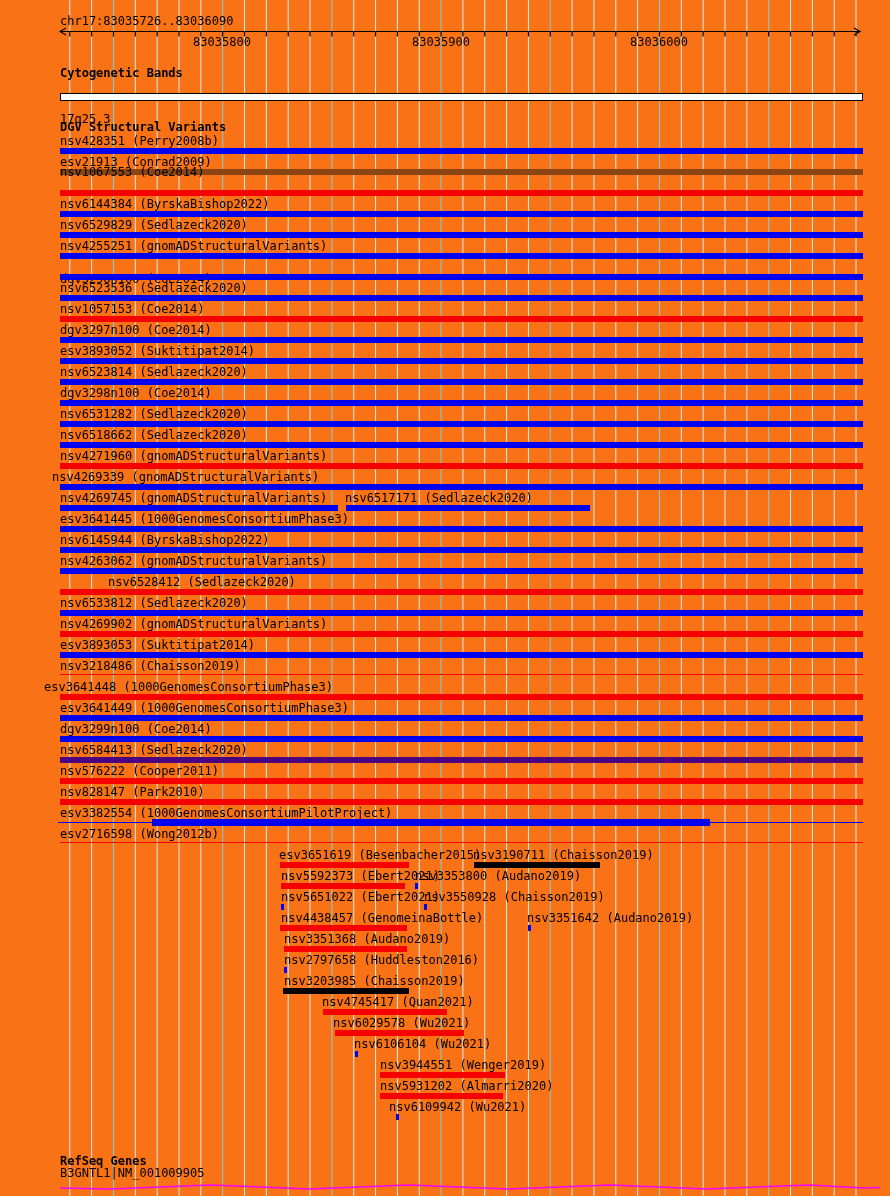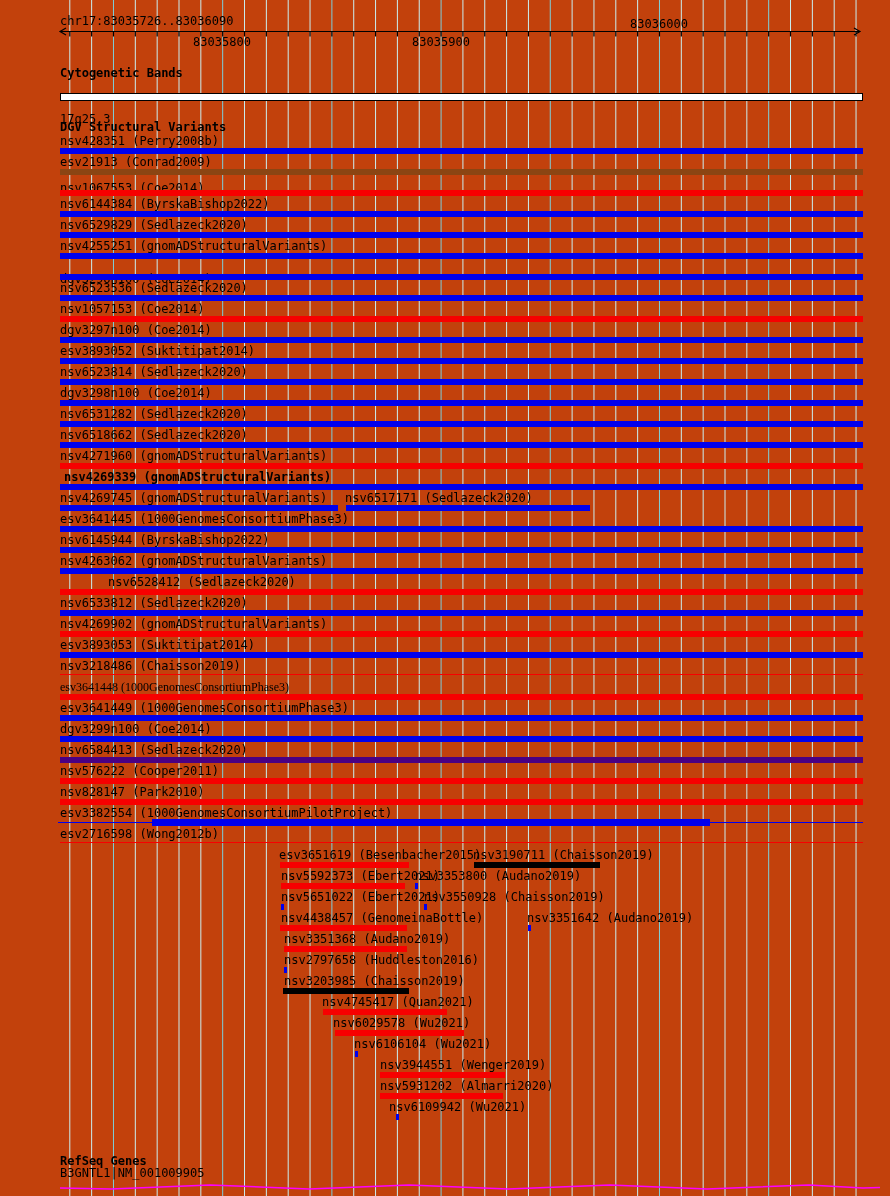--- a/index.html
+++ b/index.html
@@ -1,17 +1,17 @@
 <!DOCTYPE html>
 <html><head>
 <meta charset="utf-8">
 <style>
   html,body{margin:0;padding:0;background:#fff;}
   .page{
-    position:relative;width:890px;height:1196px;background:#c2410c;overflow:hidden;
+    position:relative;width:890px;height:1196px;background:#f97316;overflow:hidden;
     font-family:"DejaVu Sans Mono","Liberation Mono",monospace;font-size:12px;line-height:12px;color:#000;
   }
   svg.layer{position:absolute;left:0;top:0;}
   .abs{position:absolute;white-space:nowrap;}
   .bold{font-weight:bold;}
   .bar{position:absolute;height:6px;}
   .thinline{position:absolute;height:1px;}
   .point{position:absolute;width:3px;height:6px;}
   .bandbox{position:absolute;background:#fff;border:1px solid #000;}
   .ticklabel{position:absolute;transform:translateX(-50%);}
@@ -61,34 +61,34 @@
       <line x1="856.04" x2="856.04" y1="0" y2="1196" stroke="#C9EFF2" stroke-width="1"></line>
     </svg>
 
   <div class="abs" style="left:60px;top:15px;">chr17:83035726..83036090</div>
   <svg id="ruler-axis" class="layer" width="890" height="40">
       <path d="M60,31.5 L860,31.5 M66,28 L60,31.5 L66,35 M854,28 L860,31.5 L854,35 M69.8,31.5 L69.8,36.5 M91.64,31.5 L91.64,36.5 M113.47999999999999,31.5 L113.47999999999999,36.5 M135.32,31.5 L135.32,36.5 M157.16,31.5 L157.16,36.5 M179,31.5 L179,36.5 M200.83999999999997,31.5 L200.83999999999997,36.5 M222.68,31.5 L222.68,36.5 M244.51999999999998,31.5 L244.51999999999998,36.5 M266.36,31.5 L266.36,36.5 M288.2,31.5 L288.2,36.5 M310.04,31.5 L310.04,36.5 M331.88,31.5 L331.88,36.5 M353.72,31.5 L353.72,36.5 M375.56,31.5 L375.56,36.5 M397.40000000000003,31.5 L397.40000000000003,36.5 M419.24,31.5 L419.24,36.5 M441.08,31.5 L441.08,36.5 M462.92,31.5 L462.92,36.5 M484.76,31.5 L484.76,36.5 M506.6,31.5 L506.6,36.5 M528.4399999999999,31.5 L528.4399999999999,36.5 M550.28,31.5 L550.28,36.5 M572.12,31.5 L572.12,36.5 M593.9599999999999,31.5 L593.9599999999999,36.5 M615.8,31.5 L615.8,36.5 M637.64,31.5 L637.64,36.5 M659.4799999999999,31.5 L659.4799999999999,36.5 M681.3199999999999,31.5 L681.3199999999999,36.5 M703.16,31.5 L703.16,36.5 M725,31.5 L725,36.5 M746.8399999999999,31.5 L746.8399999999999,36.5 M768.68,31.5 L768.68,36.5 M790.52,31.5 L790.52,36.5 M812.3599999999999,31.5 L812.3599999999999,36.5 M834.1999999999999,31.5 L834.1999999999999,36.5 M856.04,31.5 L856.04,36.5" stroke="#000000" fill="none" stroke-width="1.2"></path>
     </svg>
   <div id="ruler-ticklabels">
       <div class="ticklabel" style="left: 222px; top: 36px; text-align: right;">83035800</div>
       <div class="ticklabel" style="left: 441px; top: 36px;">83035900</div>
-      <div class="ticklabel" style="left: 659px; top: 18px;">83036000</div>
+      <div class="ticklabel" style="left: 659px; top: 36px;">83036000</div>
     </div>
 
   <div class="abs bold" style="left:60px;top:67px;">Cytogenetic Bands</div>
   <div class="abs" style="left:60px;top:80px;margin-top:33px;">17q25.3</div>
   <div class="bandbox" style="left:60px;top:93px;width:801px;height:6px;"></div>
 
   <div class="abs bold" style="left:60px;top:121px;">DGV Structural Variants</div>
   <div id="tracks">
       <div class="abs" style="left: 60px; top: 135px;">nsv428351 (Perry2008b)</div>
       <div class="bar" style="left: 60px; top: 148px; width: 803px; height: 6px; background: rgb(0, 0, 238);"></div>
       <div class="abs" style="left: 60px; top: 156px;">esv21913 (Conrad2009)</div>
       <div class="bar" style="left: 60px; top: 169px; width: 803px; height: 6px; background: rgb(139, 69, 19);"></div>
-      <div class="abs" style="left: 60px; top: 182px;">nsv1067553 (Coe2014)</div>
+      <div class="abs" style="left: 60px; top: 166px;">nsv1067553 (Coe2014)</div>
       <div class="bar" style="left: 60px; top: 190px; width: 803px; height: 6px; background: rgb(247, 0, 0);"></div>
       <div class="abs" style="left: 60px; top: 198px;">nsv6144384 (ByrskaBishop2022)</div>
       <div class="bar" style="left: 60px; top: 211px; width: 803px; height: 6px; background: rgb(0, 0, 238);"></div>
       <div class="abs" style="left: 60px; top: 219px;">nsv6529829 (Sedlazeck2020)</div>
       <div class="bar" style="left: 60px; top: 232px; width: 803px; height: 6px; background: rgb(0, 0, 238);"></div>
       <div class="abs" style="left: 60px; top: 240px;">nsv4255251 (gnomADStructuralVariants)</div>
       <div class="bar" style="left: 60px; top: 253px; width: 803px; height: 6px; background: rgb(0, 0, 238);"></div>
       <div class="abs" style="left: 60px; top: 273px;">dgv3296n100 (Coe2014)</div>
       <div class="bar" style="left: 60px; top: 274px; width: 803px; height: 6px; background: rgb(0, 0, 238);"></div>
       <div class="abs" style="left: 60px; top: 282px;">nsv6523536 (Sedlazeck2020)</div>
@@ -102,21 +102,21 @@
       <div class="abs" style="left: 60px; top: 366px;">nsv6523814 (Sedlazeck2020)</div>
       <div class="bar" style="left: 60px; top: 379px; width: 803px; height: 6px; background: rgb(0, 0, 238);"></div>
       <div class="abs" style="left: 60px; top: 387px;">dgv3298n100 (Coe2014)</div>
       <div class="bar" style="left: 60px; top: 400px; width: 803px; height: 6px; background: rgb(0, 0, 238);"></div>
       <div class="abs" style="left: 60px; top: 408px;">nsv6531282 (Sedlazeck2020)</div>
       <div class="bar" style="left: 60px; top: 421px; width: 803px; height: 6px; background: rgb(0, 0, 238);"></div>
       <div class="abs" style="left: 60px; top: 429px;">nsv6518662 (Sedlazeck2020)</div>
       <div class="bar" style="left: 60px; top: 442px; width: 803px; height: 6px; background: rgb(0, 0, 238);"></div>
       <div class="abs" style="left: 60px; top: 450px; text-align: right;">nsv4271960 (gnomADStructuralVariants)</div>
       <div class="bar" style="left: 60px; top: 463px; width: 803px; height: 6px; background: rgb(247, 0, 0);"></div>
-      <div class="abs" style="left: 64px; top: 471px; font-weight: bold;">nsv4269339 (gnomADStructuralVariants)</div>
+      <div class="abs" style="left: 52px; top: 471px;">nsv4269339 (gnomADStructuralVariants)</div>
       <div class="bar" style="left: 60px; top: 484px; width: 803px; height: 6px; background: rgb(0, 0, 238);"></div>
       <div class="abs" style="left: 60px; top: 492px;">nsv4269745 (gnomADStructuralVariants)</div>
       <div class="bar" style="left: 60px; top: 505px; width: 278px; height: 6px; background: rgb(0, 0, 238);"></div>
       <div class="abs" style="left: 345px; top: 492px;">nsv6517171 (Sedlazeck2020)</div>
       <div class="bar" style="left: 346px; top: 505px; width: 244px; height: 6px; background: rgb(0, 0, 238);"></div>
       <div class="abs" style="left: 60px; top: 513px;">esv3641445 (1000GenomesConsortiumPhase3)</div>
       <div class="bar" style="left: 60px; top: 526px; width: 803px; height: 6px; background: rgb(0, 0, 238);"></div>
       <div class="abs" style="left: 60px; top: 534px;">nsv6145944 (ByrskaBishop2022)</div>
       <div class="bar" style="left: 60px; top: 547px; width: 803px; height: 6px; background: rgb(0, 0, 238);"></div>
       <div class="abs" style="left: 60px; top: 555px;">nsv4263062 (gnomADStructuralVariants)</div>
@@ -124,21 +124,21 @@
       <div class="abs" style="left: 60px; top: 576px; margin-left: 48px;">nsv6528412 (Sedlazeck2020)</div>
       <div class="bar" style="left: 60px; top: 589px; width: 803px; height: 6px; background: rgb(247, 0, 0);"></div>
       <div class="abs" style="left: 60px; top: 597px;">nsv6533812 (Sedlazeck2020)</div>
       <div class="bar" style="left: 60px; top: 610px; width: 803px; height: 6px; background: rgb(0, 0, 238);"></div>
       <div class="abs" style="left: 60px; top: 618px;">nsv4269902 (gnomADStructuralVariants)</div>
       <div class="bar" style="left: 60px; top: 631px; width: 803px; height: 6px; background: rgb(247, 0, 0);"></div>
       <div class="abs" style="left: 60px; top: 639px;">esv3893053 (Suktitipat2014)</div>
       <div class="bar" style="left: 60px; top: 652px; width: 803px; height: 6px; background: rgb(0, 0, 238);"></div>
       <div class="abs" style="left: 60px; top: 660px;">nsv3218486 (Chaisson2019)</div>
       <div class="thinline" style="left: 60px; top: 674px; width: 803px; height: 1px; background: rgb(247, 0, 0);"></div>
-      <div class="abs" style="left: 60px; top: 681px; font-family: Liberation Serif, serif;">esv3641448 (1000GenomesConsortiumPhase3)</div>
+      <div class="abs" style="left: 44px; top: 681px;">esv3641448 (1000GenomesConsortiumPhase3)</div>
       <div class="bar" style="left: 60px; top: 694px; width: 803px; height: 6px; background: rgb(247, 0, 0);"></div>
       <div class="abs" style="left: 60px; top: 702px;">esv3641449 (1000GenomesConsortiumPhase3)</div>
       <div class="bar" style="left: 60px; top: 715px; width: 803px; height: 6px; background: rgb(0, 0, 238);"></div>
       <div class="abs" style="left: 60px; top: 723px;">dgv3299n100 (Coe2014)</div>
       <div class="bar" style="left: 60px; top: 736px; width: 803px; height: 6px; background: rgb(0, 0, 238);"></div>
       <div class="abs" style="left: 60px; top: 744px;">nsv6584413 (Sedlazeck2020)</div>
       <div class="bar" style="left: 60px; top: 757px; width: 803px; height: 6px; background: rgb(75, 0, 130);"></div>
       <div class="abs" style="left: 60px; top: 765px;">nsv576222 (Cooper2011)</div>
       <div class="bar" style="left: 60px; top: 778px; width: 803px; height: 6px; background: rgb(247, 0, 0);"></div>
       <div class="abs" style="left: 60px; top: 786px;">nsv828147 (Park2010)</div>

